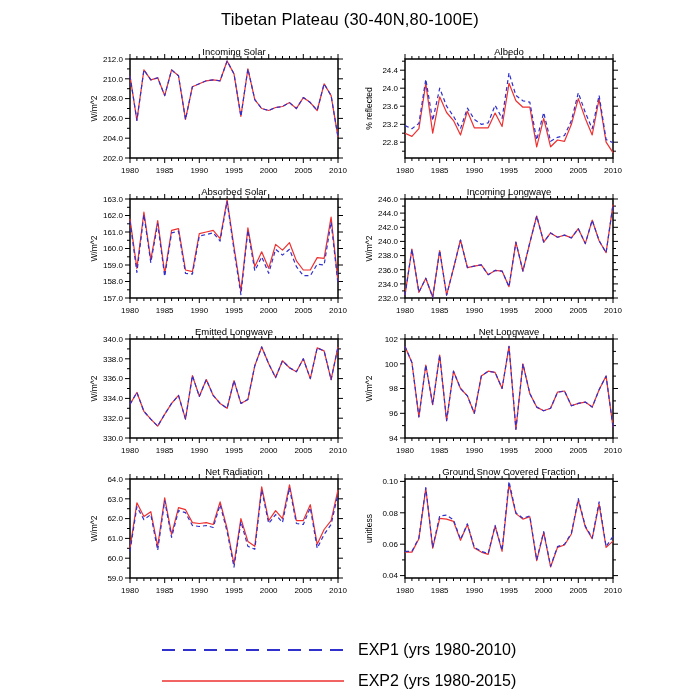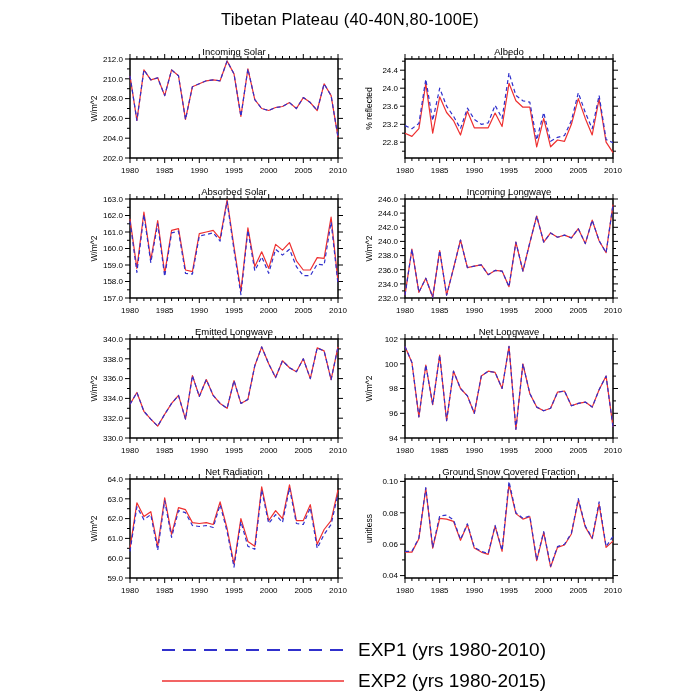--- a/index.html
+++ b/index.html
@@ -5,27 +5,27 @@
   html,body{margin:0;padding:0;background:#fff;}
   .page{position:relative;width:700px;height:700px;background:#ffffff;overflow:hidden;
         font-family:"Liberation Sans", sans-serif;color:#000;}
   .main-title{position:absolute;top:10px;left:0;width:700px;text-align:center;
         font-size:16.5px;letter-spacing:0.2px;}
   #plots{position:absolute;left:0;top:0;}
   svg text{font-family:"Liberation Sans", sans-serif;fill:#000;}
   .legend{position:absolute;left:160px;top:639px;width:420px;}
   .legend-row{display:flex;align-items:center;height:22px;margin-bottom:9px;}
   .legend-swatch{flex:0 0 186px;margin-right:12px;}
-  .legend-label{font-size:19px;white-space:nowrap;}
+  .legend-label{font-size:16px;white-space:nowrap;}
 </style>
 </head>
 <body>
 
 <div class="page">
-  <div class="main-title">Tibetan Plateau (40-40N,80-100E)</div>
+  <div class="main-title">Tibetan Plateau (30-40N,80-100E)</div>
 
   <svg id="plots" width="700" height="630">
       <g>
         <rect x="130" y="59" width="208" height="99" fill="none" stroke="#000" stroke-width="1.5"></rect>
         <text x="130" y="172.5" font-size="8" text-anchor="middle">1980</text>
         <text x="164.66666666666666" y="172.5" font-size="8" text-anchor="middle">1985</text>
         <text x="199.33333333333331" y="172.5" font-size="8" text-anchor="middle">1990</text>
         <text x="234" y="172.5" font-size="8" text-anchor="middle">1995</text>
         <text x="268.66666666666663" y="172.5" font-size="8" text-anchor="middle">2000</text>
         <text x="303.33333333333337" y="172.5" font-size="8" text-anchor="middle">2005</text>

